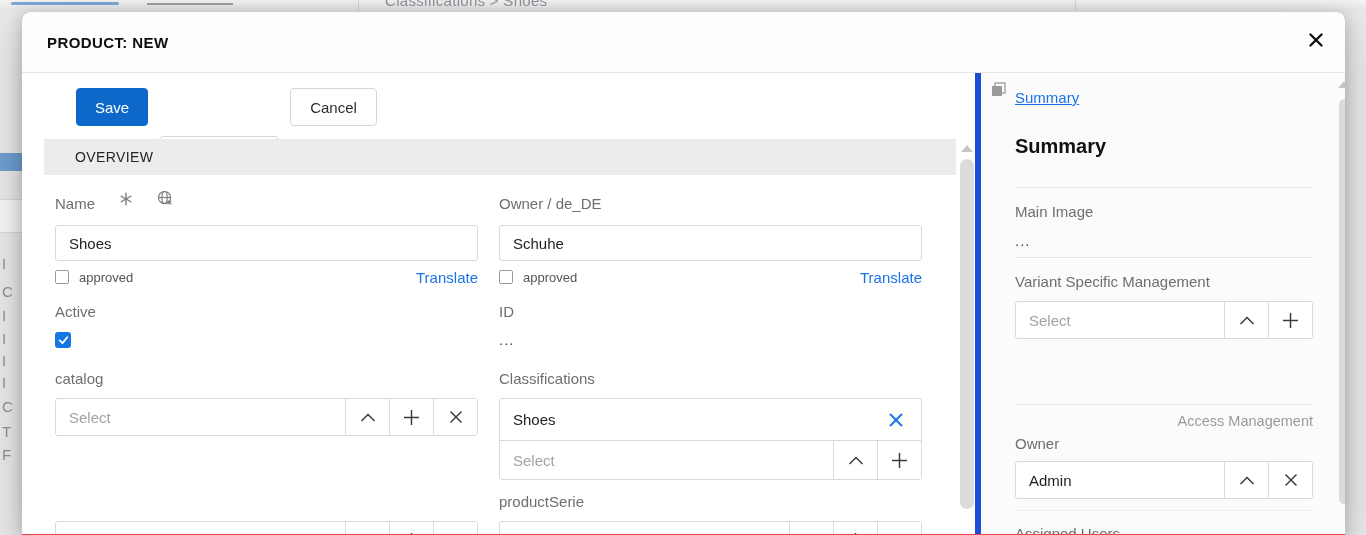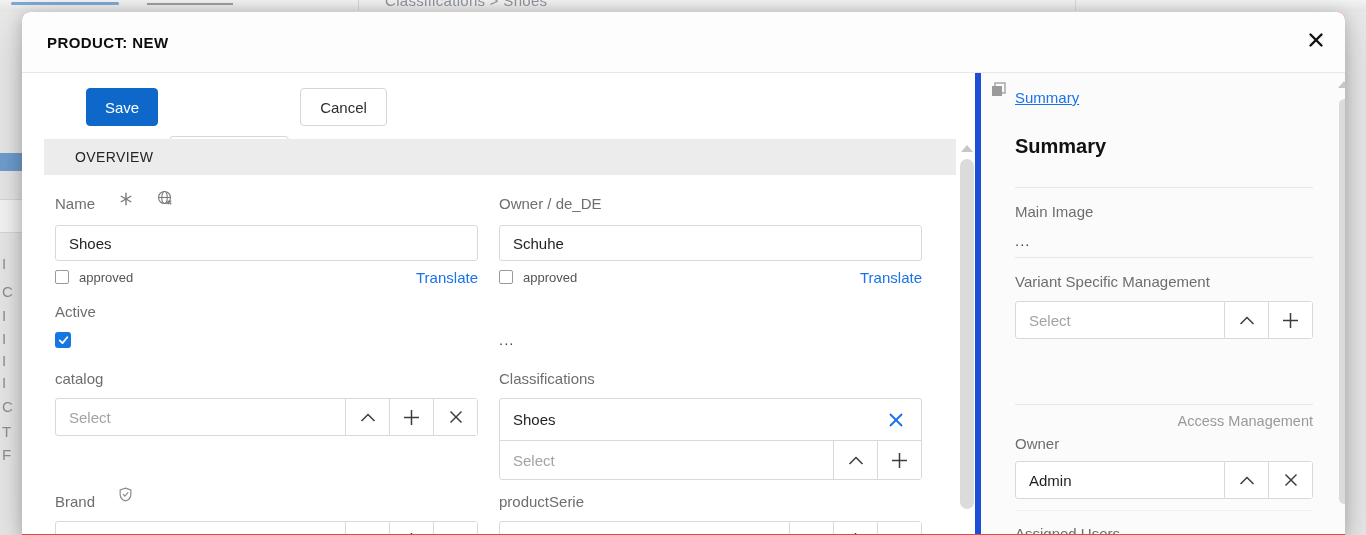--- a/index.html
+++ b/index.html
@@ -32,21 +32,21 @@
                   display:flex; align-items:center; padding-left:25px; }
   .modal-title { font-size:15px; font-weight:bold; color:#0d0d0d; letter-spacing:.4px; }
   .close-btn { position:absolute; right:18px; top:17px; width:22px; height:22px;
                display:flex; align-items:center; justify-content:center; cursor:pointer; background:none; border:none; }
 
   .modal-body { display:flex; height:461px; }
   .main-panel { position:relative; width:953px; overflow:hidden; background:#fff; }
   .sidebar { position:relative; width:370px; overflow:hidden; background:#fbfbfb; border-left:6px solid #1d4ed8; }
 
   
-  .toolbar { position:absolute; left:22px; top:15px; display:flex; gap:11px;padding-left:42px; }
+  .toolbar { position:absolute; left:12px; top:15px; display:flex; gap:11px;padding-left:42px; }
   .btn { height:38px; border-radius:4px; font-family:"Liberation Sans",sans-serif;
          font-size:15px; display:flex; align-items:center; justify-content:center; cursor:pointer; }
   .btn-primary { width:72px; background:#0d68c9; color:#fff; border:1px solid #0d68c9; }
   .btn-plain { background:#fff; border:1px solid #d6d6d6; color:#2d2d2d; }
   .btn-fullform { width:120px;margin-top:48px; }
   .btn-cancel { width:87px; }
 
   .overview-bar { position:absolute; left:22px; top:66px; width:912px; height:36px;
                   background:#ececec; display:flex; align-items:center; padding-left:31px;
                   font-size:14px; color:#252525; letter-spacing:.4px; }
@@ -199,20 +199,23 @@
       <div class="col-left" style="top:230px">
         <span class="field-label">Active</span>
       </div>
       <div class="col-left" style="top:259px">
         <span class="cb-checked" aria-checked="true">
           <svg width="11" height="10" viewBox="0 0 16 14">
             <polyline points="2.5,7.5 6.5,11.5 13.5,3" stroke="#fff" stroke-width="2.6" fill="none" stroke-linecap="round" stroke-linejoin="round"></polyline>
           </svg>
         </span>
       </div>
+      <div class="col-right" style="top:230px">
+        <span class="field-label">ID</span>
+      </div>
       <div class="col-right" style="top:258px">
         <span class="dots-value">...</span>
       </div>
 
       <div class="col-left" style="top:297px">
         <span class="field-label">catalog</span>
       </div>
       <div class="col-left" style="top:325px">
         <div class="composite">
           <div class="inp">
@@ -264,29 +267,20 @@
             <div class="cbtn">
               <svg width="17" height="17" viewBox="0 0 17 17">
                   <line x1="8.5" y1="1" x2="8.5" y2="16" stroke="#3c3c3c" stroke-width="1.5"></line>
                   <line x1="1" y1="8.5" x2="16" y2="8.5" stroke="#3c3c3c" stroke-width="1.5"></line>
                 </svg>
             </div>
           </div>
         </div>
       </div>
 
-      <div class="col-left lbl-row" style="top:420px">
-        <span class="field-label">Brand</span>
-        <span style="margin-top:-6px">
-          <svg width="13" height="15" viewBox="0 0 12 14">
-            <path d="M6 1 L11 2.8 V6.8 C11 10.3 8.8 12.2 6 13 C3.2 12.2 1 10.3 1 6.8 V2.8 Z" stroke="#8a8a8a" stroke-width="1.1" fill="none"></path>
-            <polyline points="3.6,6.7 5.4,8.5 8.5,5.1" stroke="#8a8a8a" stroke-width="1.1" fill="none"></polyline>
-          </svg>
-        </span>
-      </div>
       <div class="col-left" style="top:448px">
         <div class="composite">
           <div class="inp">
               <input type="text" readonly="" style="">
             </div>
           <div class="cbtn">
             
           </div>
           <div class="cbtn">
             <svg width="17" height="17" viewBox="0 0 17 17">

